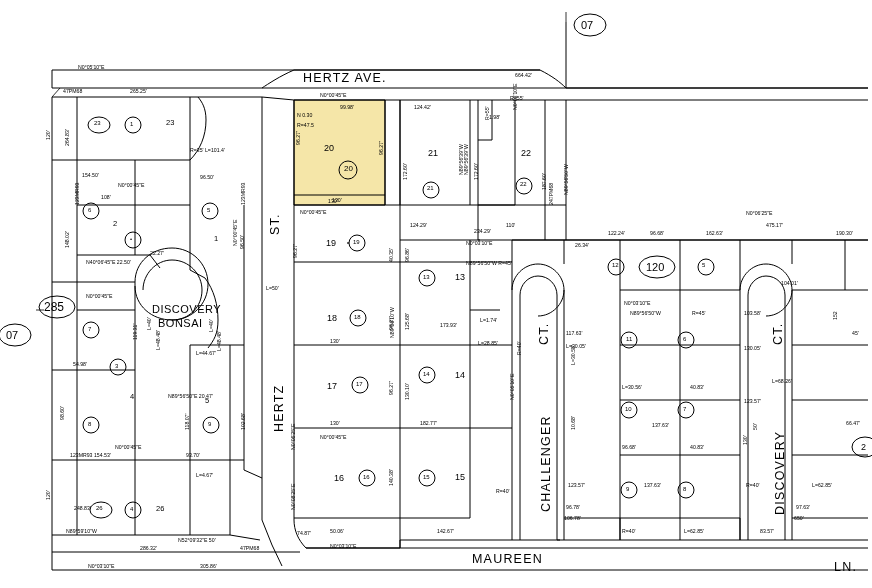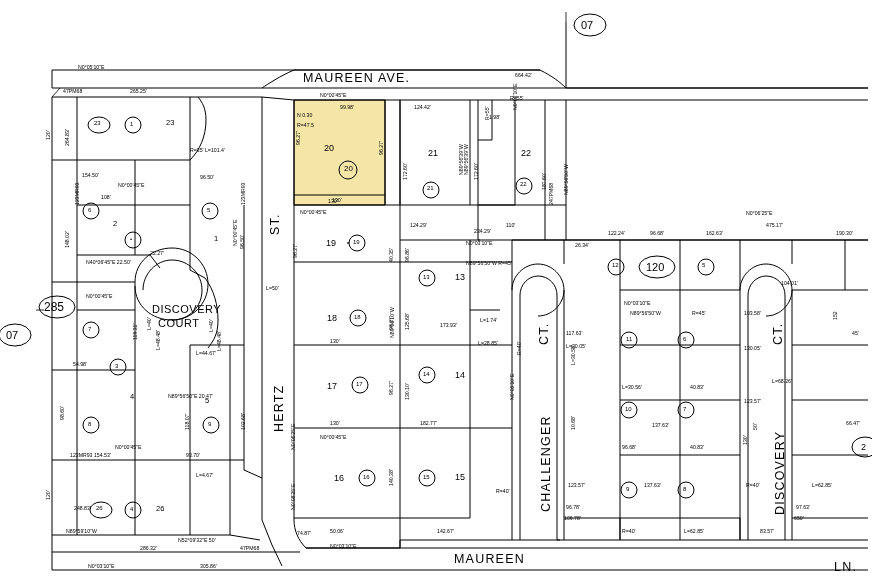--- a/index.html
+++ b/index.html
@@ -217,24 +217,24 @@
     <circle cx="629" cy="410" r="8"></circle>
     <circle cx="686" cy="340" r="8"></circle>
     <circle cx="686" cy="410" r="8"></circle>
     <circle cx="686" cy="490" r="8"></circle>
     <circle cx="616" cy="267" r="8"></circle>
     <circle cx="706" cy="267" r="8"></circle>
     <circle cx="348" cy="243" r="0.5"></circle>
   </g>
 </svg>
 
-<div class="lbl big" style="left:303px;top:71px;">MAUREEN   AVE.</div>
-<div class="lbl big" style="left:454px;top:552px;">MAUREEN</div>
+<div class="lbl big" style="left:303px;top:71px;">HERTZ   AVE.</div>
+<div class="lbl big" style="left:472px;top:552px;">MAUREEN</div>
 <div class="lbl med" style="left:152px;top:303px;font-size:11px;letter-spacing:0.5px;">DISCOVERY</div>
-<div class="lbl med" style="left:158px;top:317px;font-size:11px;letter-spacing:0.5px;">COURT</div>
+<div class="lbl med" style="left:158px;top:317px;font-size:11px;letter-spacing:0.5px;">BONSAI</div>
 <div class="lbl big" style="left:272px;top:432px;"><span class="rot90" style="display:inline-block;">HERTZ</span></div>
 <div class="lbl big" style="left:268px;top:235px;"><span class="rot90" style="display:inline-block;">ST.</span></div>
 <div class="lbl big" style="left:539px;top:512px;"><span class="rot90" style="display:inline-block;">CHALLENGER</span></div>
 <div class="lbl big" style="left:537px;top:345px;"><span class="rot90" style="display:inline-block;">CT.</span></div>
 <div class="lbl big" style="left:773px;top:515px;"><span class="rot90" style="display:inline-block;">DISCOVERY</span></div>
 <div class="lbl big" style="left:771px;top:345px;"><span class="rot90" style="display:inline-block;">CT.</span></div>
 <div class="lbl big" style="left:834px;top:560px;">LN.</div>
 
 <div class="lbl med" style="left:581px;top:19px;font-size:11px;">07</div>
 <div class="lbl med" style="left:44px;top:300px;font-size:12px;">285</div>

